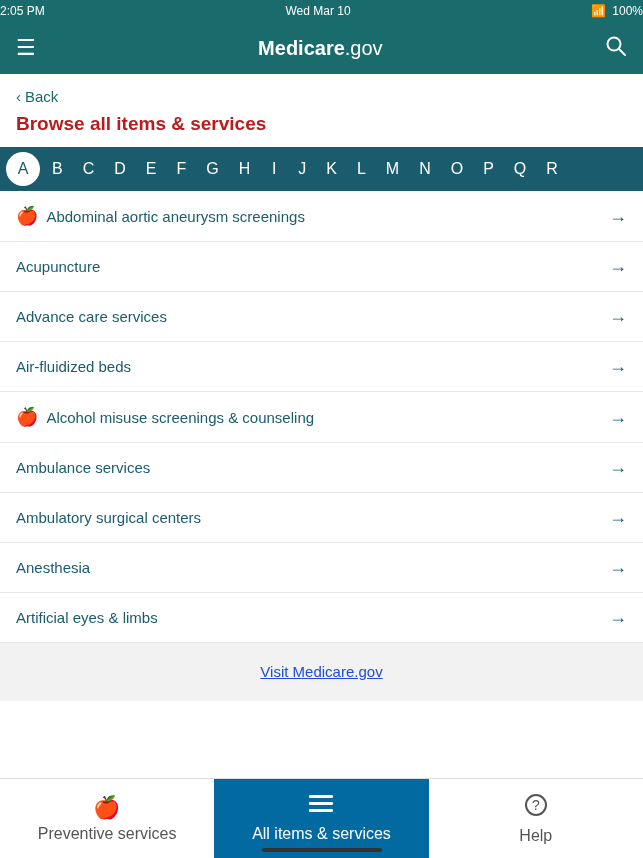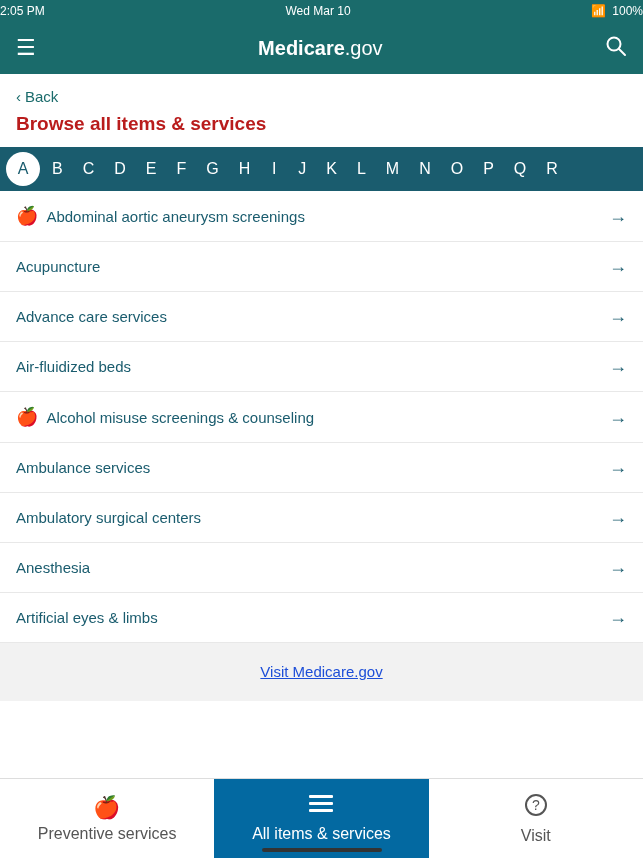--- a/index.html
+++ b/index.html
@@ -358,17 +358,17 @@
     </span>
     <span class="tab-label">All items &amp; services</span>
   </div>
   <div class="tab-item">
     <span class="tab-icon">
       <svg width="24" height="24" viewBox="0 0 24 24" fill="none">
         <circle cx="12" cy="12" r="10" stroke="#555" stroke-width="2"></circle>
         <text x="12" y="17" text-anchor="middle" font-size="14" fill="#555" font-family="Arial">?</text>
       </svg>
     </span>
-    <span class="tab-label">Visit</span>
+    <span class="tab-label">Help</span>
   </div>
 </div>
 
 <div class="bottom-indicator"></div>
 
 </body></html>

